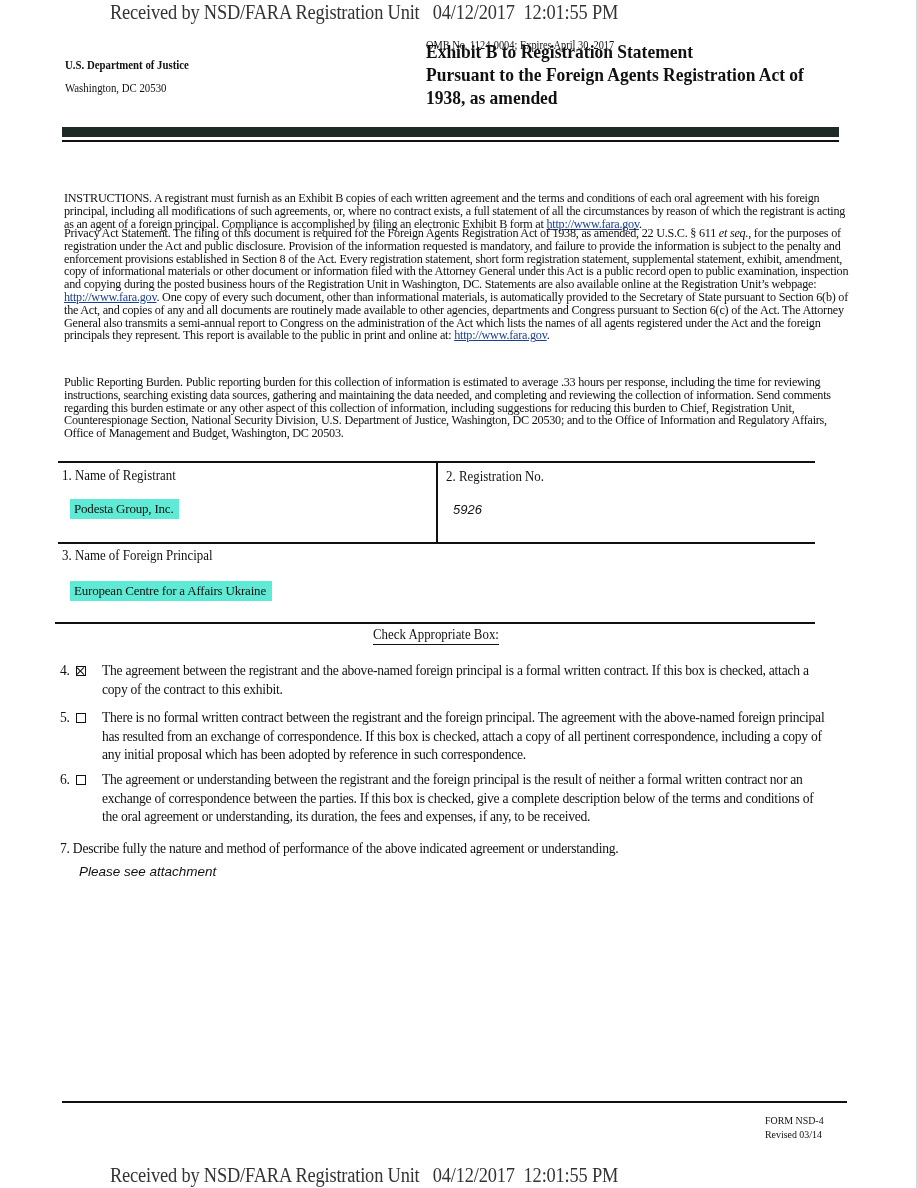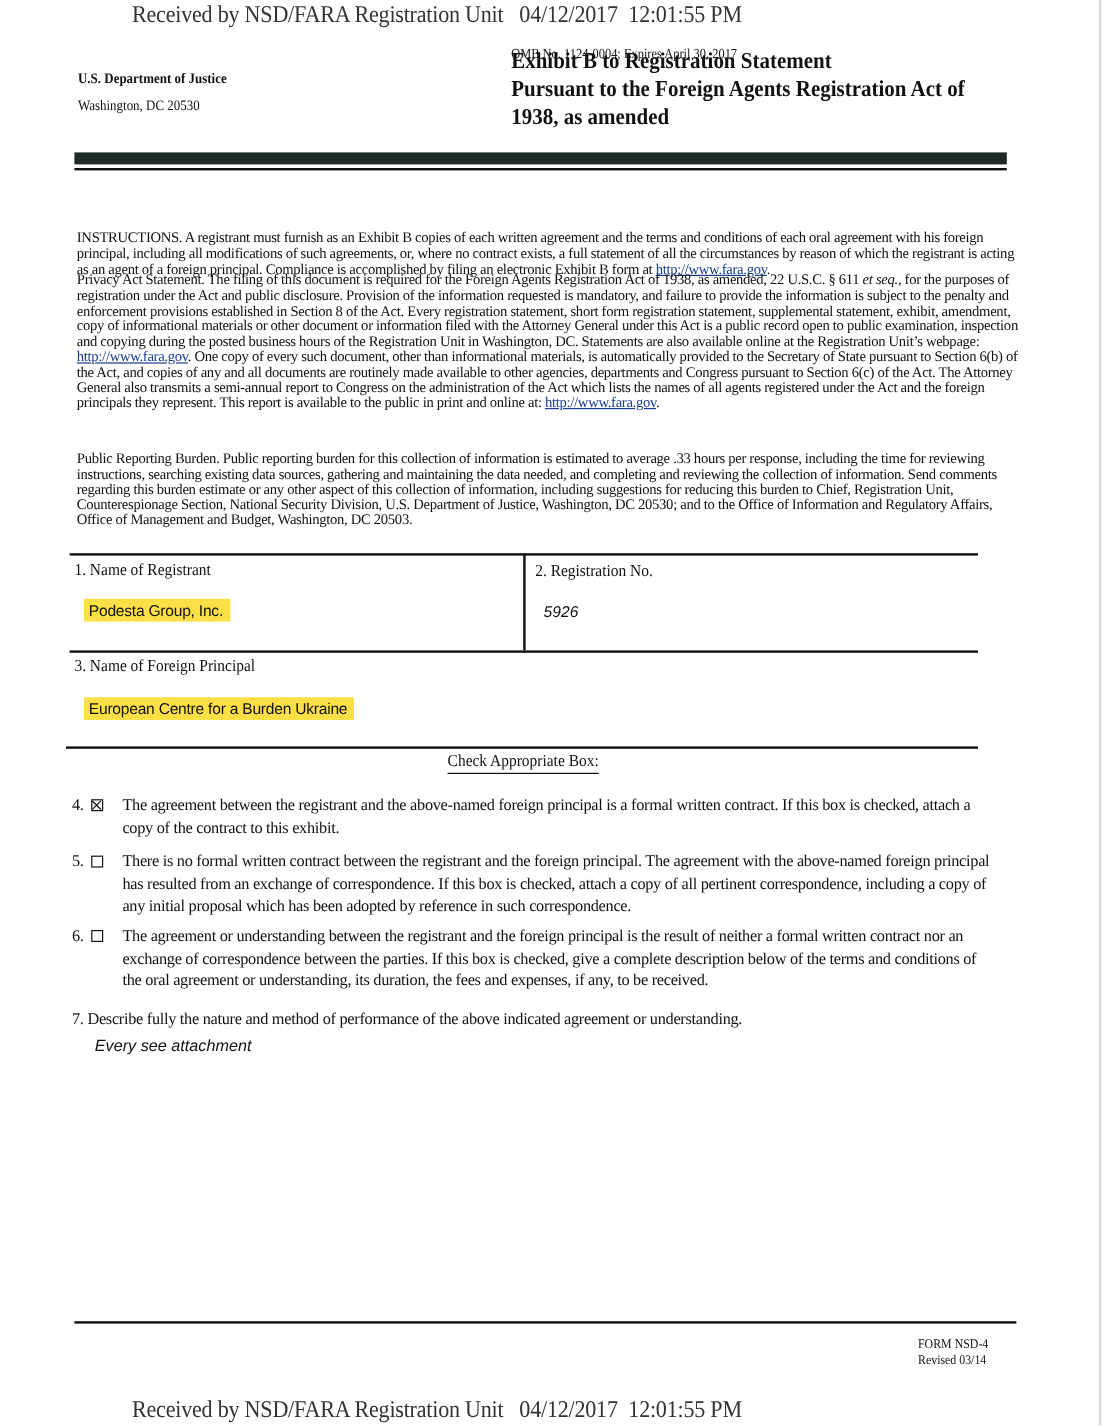--- a/index.html
+++ b/index.html
@@ -19,21 +19,21 @@
     .heavy-bar { left: 62px; width: 777px; height: 10px; background: #1d2a26; }
     .thin-bar { left: 62px; width: 777px; height: 2px; background: #111; }
     .para {
       left: 64px; width: 790px; font-size: 12.2px; line-height: 12.8px; letter-spacing: -0.25px;
       text-align: left;
     }
     .para a, .link { color: #1a3f8f; text-decoration: underline; }
     .rule { background: #111; height: 2px; }
     .field-label { font-size: 14px; transform: scaleX(0.92); transform-origin: left top; white-space: nowrap; }
     .hl {
-      font-family: Liberation Sans, sans-serif; font-size: 13px; background: #fde047;
+      font-family: Liberation Serif, serif; font-size: 13px; background: #5eead4;
       padding: 2px 6px 2px 4px; white-space: nowrap; letter-spacing: -0.2px;
     }
     .plain-sans { font-family: "Liberation Sans", "DejaVu Sans", sans-serif; font-size: 13px; white-space: nowrap; font-style: italic; }
     .check-title { font-size: 14px; border-bottom: 1.5px solid #111; padding-bottom: 1px; white-space: nowrap; transform: scaleX(0.92); transform-origin: left top; }
     .item { left: 60px; width: 770px; font-size: 13.6px; line-height: 18.5px; letter-spacing: -0.25px; }
     .item .num { position: absolute; left: 0; top: 0; white-space: nowrap; }
     .item .txt { margin-left: 42px; }
     .cb {
       display: inline-block; width: 10px; height: 10px; border: 1.2px solid #111; vertical-align: -1px;
       margin-left: 3px; position: relative; box-sizing: border-box;
@@ -79,21 +79,21 @@
 
 <div class="abs field-label" style="left:62px; top:468px;">1.  Name of Registrant</div>
 <div class="abs hl" style="left:70px; top:499px;">Podesta Group, Inc.</div>
 
 <div class="abs field-label" style="left:446px; top:469px;">2.  Registration No.</div>
 <div class="abs plain-sans" style="left:453px; top:502px;">5926</div>
 
 <div class="abs rule" style="left:58px; width:757px; top:542px;"></div>
 
 <div class="abs field-label" style="left:62px; top:548px;">3.  Name of Foreign Principal</div>
-<div class="abs hl" style="left:70px; top:581px;">European Centre for a Burden Ukraine</div>
+<div class="abs hl" style="left:70px; top:581px;">European Centre for a Affairs Ukraine</div>
 
 <div class="abs rule" style="left:55px; width:760px; top:622px;"></div>
 
 <div class="abs check-title" style="left:373px; top:627px;">Check Appropriate Box:</div>
 
 <div class="abs item" style="top:662px;">
   <span class="num">
     <span>4.</span>
     <span class="cb checked"></span>
   </span>
@@ -110,21 +110,21 @@
 
 <div class="abs item" style="top:771px;">
   <span class="num">
     <span>6.</span>
     <span class="cb"></span>
   </span>
   <div class="txt">The agreement or understanding between the registrant and the foreign principal is the result of neither a formal written contract nor an exchange of correspondence between the parties.  If this box is checked, give a complete description below of the terms and conditions of the oral agreement or understanding, its duration, the fees and expenses, if any, to be received.</div>
 </div>
 
 <div class="abs item" style="top:840px;">7.  Describe fully the nature and method of performance of the above indicated agreement or understanding.</div>
-<div class="abs plain-sans" style="left:79px; top:864px; font-size:13.5px;">Every see attachment</div>
+<div class="abs plain-sans" style="left:79px; top:864px; font-size:13.5px;">Please see attachment</div>
 
 <div class="abs rule" style="left:62px; width:785px; top:1101px;"></div>
 <div class="abs form-id" style="left:765px; top:1113px;">
   <div>FORM NSD-4</div>
   <div>Revised 03/14</div>
 </div>
 
 <div class="abs stamp" style="left:110px; top:1164px;">Received by NSD/FARA Registration Unit   04/12/2017  12:01:55 PM</div>
 
 <div class="abs right-edge"></div>

